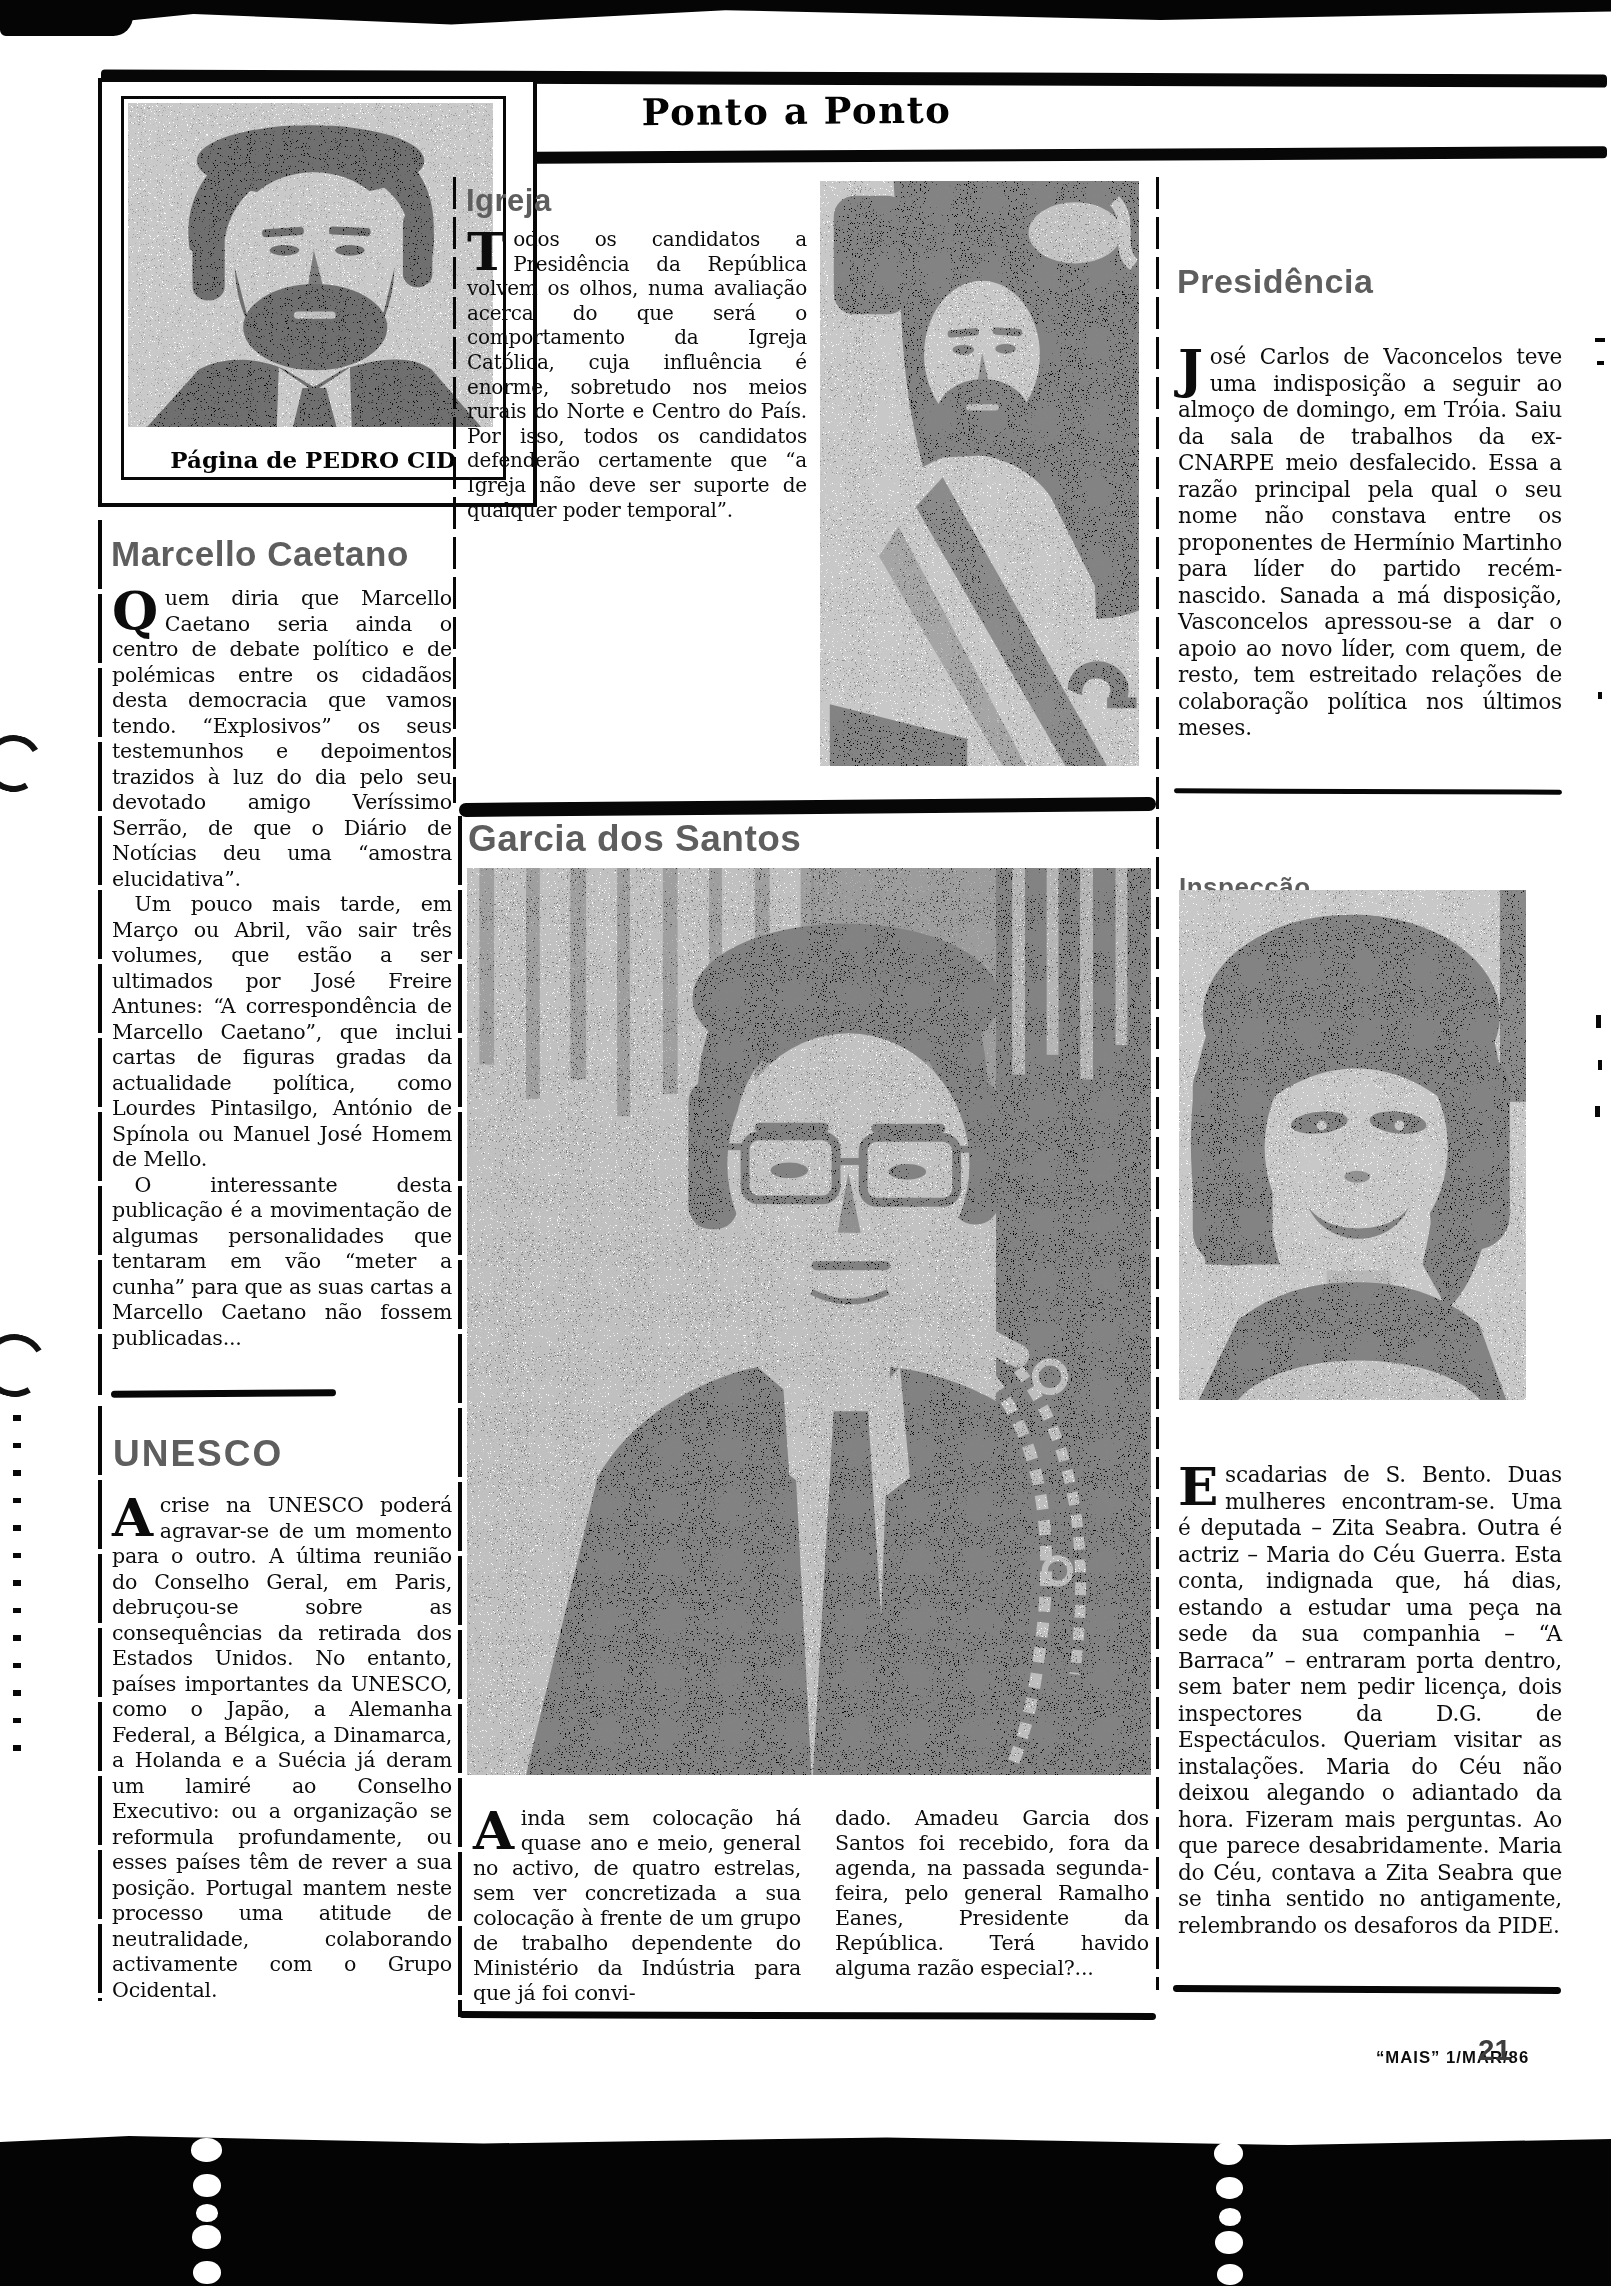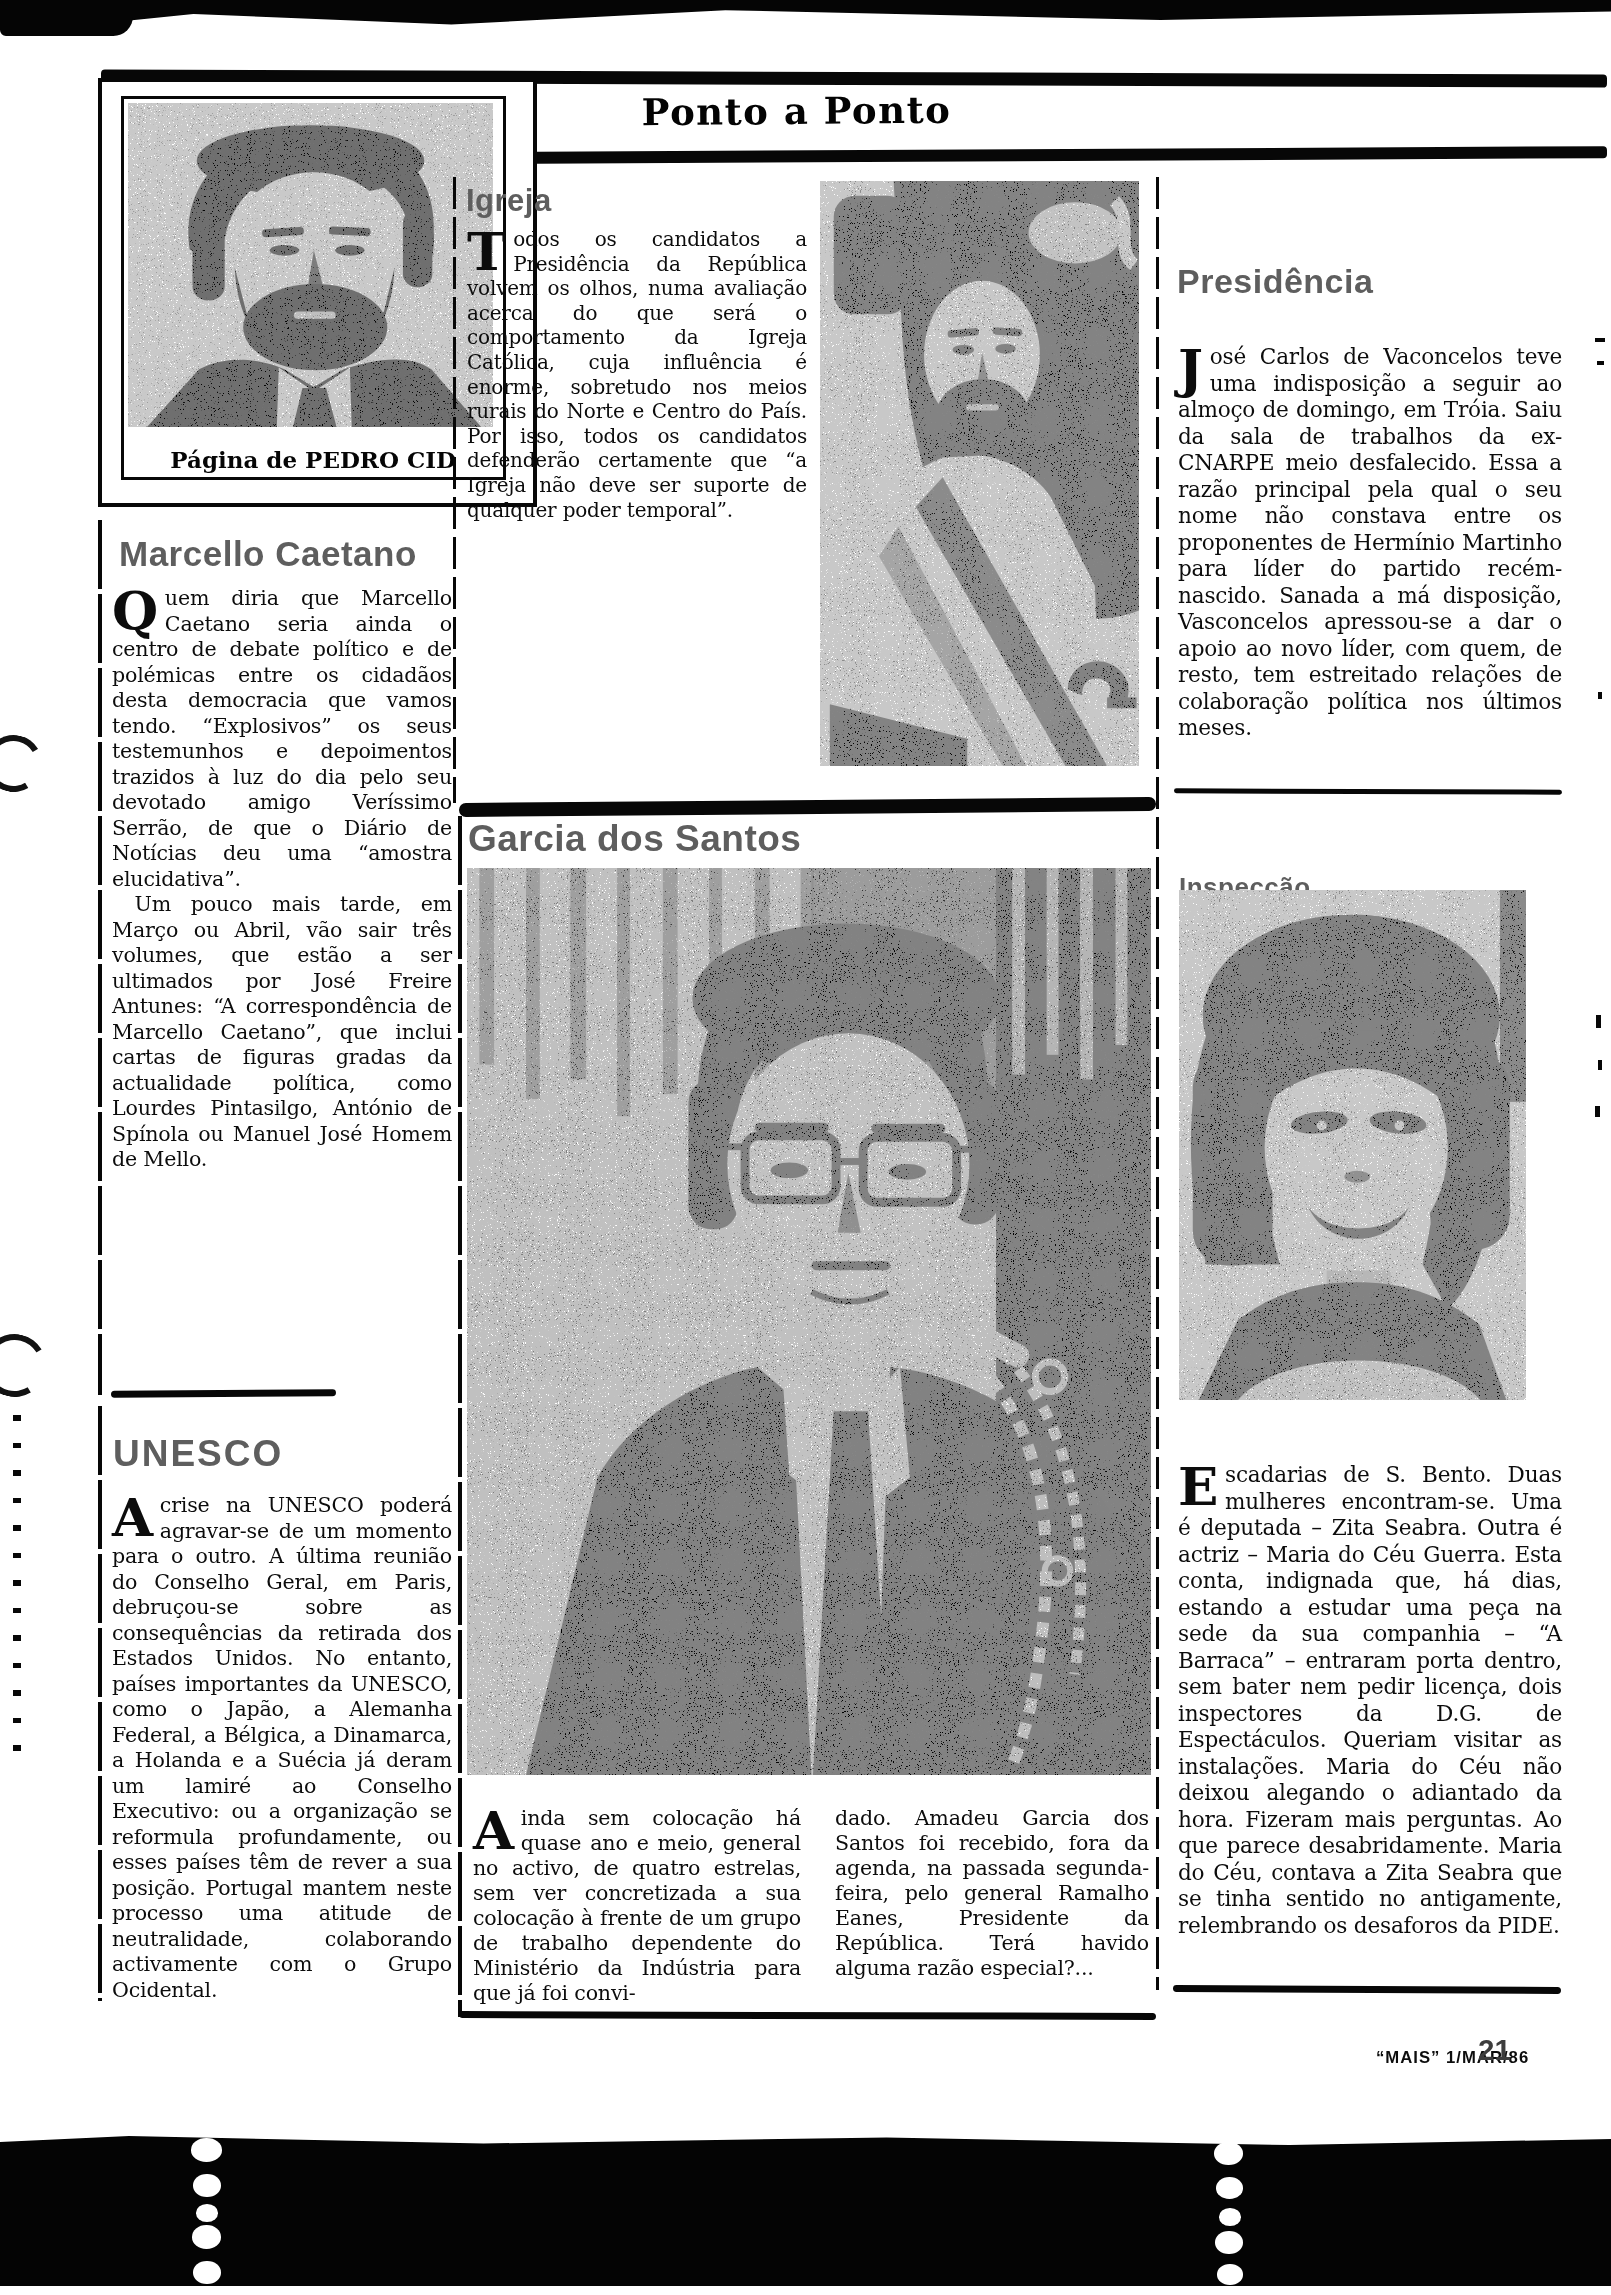--- a/index.html
+++ b/index.html
@@ -91,24 +91,25 @@
       </div>
       <div class="author-caption">Página de PEDRO CID</div>
     </div>
   </div>
 
   <div class="vrule" style="left:453px;top:177px;height:626px;"></div>
   <div class="vrule" style="left:1156px;top:177px;height:1813px;"></div>
   <div class="vrule-solid" style="left:98px;top:520px;height:875px;"></div>
   <div class="vrule-solid" style="left:98px;top:1406px;height:595px;"></div>
 
-  <div class="article-title" style="left:111px;top:534px;font-size:35px;margin-left:8px;">Marcello Caetano</div>
+  <div class="article-title" style="left:111px;top:534px;font-size:35px;">Marcello Caetano</div>
   <div class="body-text col-left" style="left:112px;top:586px;width:340px;">
     <p class="first"><span class="dc">Q</span><span>uem diria que Marcello Caetano seria ainda o centro de debate político e de polémicas entre os cidadãos desta democracia que vamos tendo. “Explosivos” os seus testemunhos e depoimentos trazidos à luz do dia pelo seu devotado amigo Veríssimo Serrão, de que o Diário de Notícias deu uma “amostra elucidativa”.</span></p>
     <p>Um pouco mais tarde, em Março ou Abril, vão sair três volumes, que estão a ser ultimados por José Freire Antunes: “A correspondência de Marcello Caetano”, que inclui cartas de figuras gradas da actualidade política, como Lourdes Pintasilgo, António de Spínola ou Manuel José Homem de Mello.</p>
+    <p>O interessante desta publicação é a movimentação de algumas personalidades que tentaram em vão “meter a cunha” para que as suas cartas a Marcello Caetano não fossem publicadas...</p>
   </div>
   <div class="hrule" style="left:111px;top:1390px;width:225px;height:7.4px;transform:rotate(-0.4deg);"></div>
 
   <div class="article-title" style="left:113px;top:1433px;font-size:37px;letter-spacing:2px;">UNESCO</div>
   <div class="body-text col-left" style="left:112px;top:1493px;width:340px;">
     <p class="first"><span class="dc">A</span><span>crise na UNESCO poderá agravar-se de um momento para o outro. A última reunião do Conselho Geral, em Paris, debruçou-se sobre as consequências da retirada dos Estados Unidos. No entanto, países importantes da UNESCO, como o Japão, a Alemanha Federal, a Bélgica, a Dinamarca, a Holanda e a Suécia já deram um lamiré ao Conselho Executivo: ou a organização se reformula profundamente, ou esses países têm de rever a sua posição. Portugal mantem neste processo uma atitude de neutralidade, colaborando activamente com o Grupo Ocidental.</span></p>
   </div>
 
   <div class="article-title" style="left:466px;top:183px;font-size:31px;">Igreja</div>
   <div class="body-text col-mid" style="left:467px;top:227px;width:340px;">

